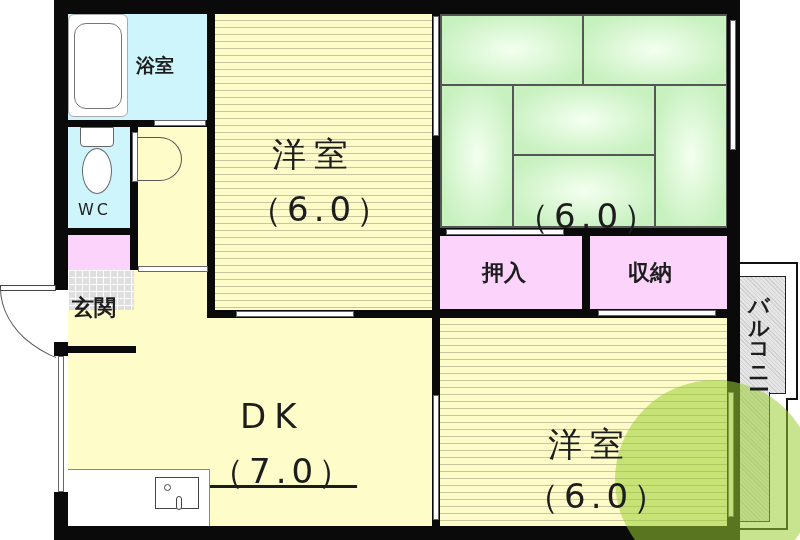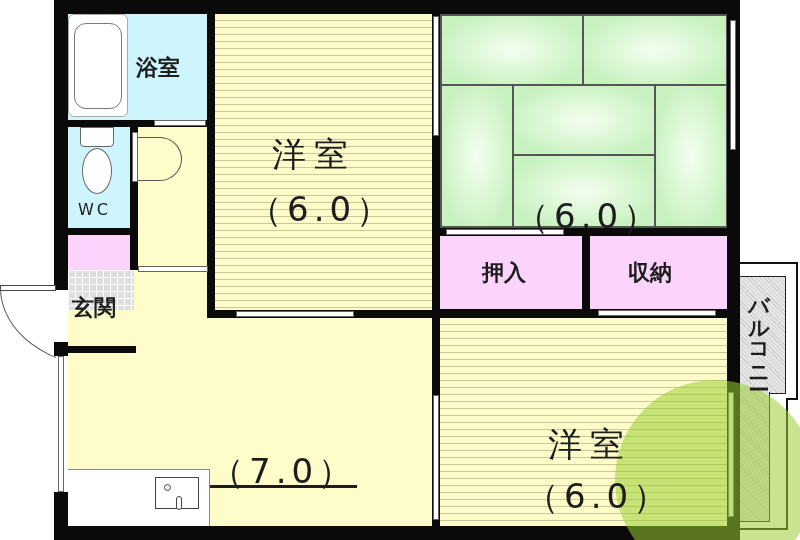--- a/index.html
+++ b/index.html
@@ -97,31 +97,32 @@
   <div class="win v" style="left:433px;top:395px;height:125px;"></div>
   <div class="win v" style="left:730px;top:20px;height:130px;"></div>
   <div class="win v" style="left:728px;top:392px;height:125px;background:#eaf5d0;"></div>
   <div class="win v" style="left:58px;top:356px;height:136px;"></div>
 
   <div class="abs" style="left:0;top:285px;width:56px;height:6px;background:#fff;border:1px solid #444;"></div>
   <div class="abs" style="left:0;top:288px;width:108px;height:80px;border-left:1px solid #555;border-bottom:1px solid #555;border-radius:0 0 0 100%;clip-path:inset(0 52px 0 0);"></div>
 
   <div class="abs" style="left:615px;top:380px;width:200px;height:200px;border-radius:50%;background:rgba(154,205,50,0.55);"></div>
 
-  <div class="label lbl-mid" style="left:136px;top:53px;font-size:22px;">浴室</div>
+  <div class="label lbl-mid" style="left:136px;top:53px;font-size:19px;">浴室</div>
   <div class="label" style="left:78px;top:200px;font-size:16px;letter-spacing:3px;">WC</div>
   <div class="label lbl-mid" style="left:72px;top:293px;font-size:22px;">玄関</div>
 
   <div class="label lbl-big" style="left:272px;top:98px;">洋室</div>
   <div class="label lbl-big" style="left:248px;top:153px;letter-spacing:5px;">（6.0）</div>
 
   <div class="label lbl-big" style="left:515px;top:160px;letter-spacing:5px;">（6.0）</div>
 
   <div class="label lbl-mid" style="left:482px;top:258px;">押入</div>
   <div class="label lbl-mid" style="left:628px;top:258px;">収納</div>
 
   <div class="label lbl-big" style="left:548px;top:388px;">洋室</div>
   <div class="label lbl-big" style="left:525px;top:440px;letter-spacing:5px;">（6.0）</div>
 
+  <div class="label lbl-big" style="left:240px;top:362px;">DK</div>
   <div class="label lbl-big" style="left:210px;top:415px;letter-spacing:5px;text-decoration:underline;">（7.0）</div>
 
   <div class="label" style="left:748px;top:282px;width:22px;font-size:21px;font-weight:bold;writing-mode:vertical-rl;line-height:22px;">バルコニー</div>
 </div>
 
 </body></html>

